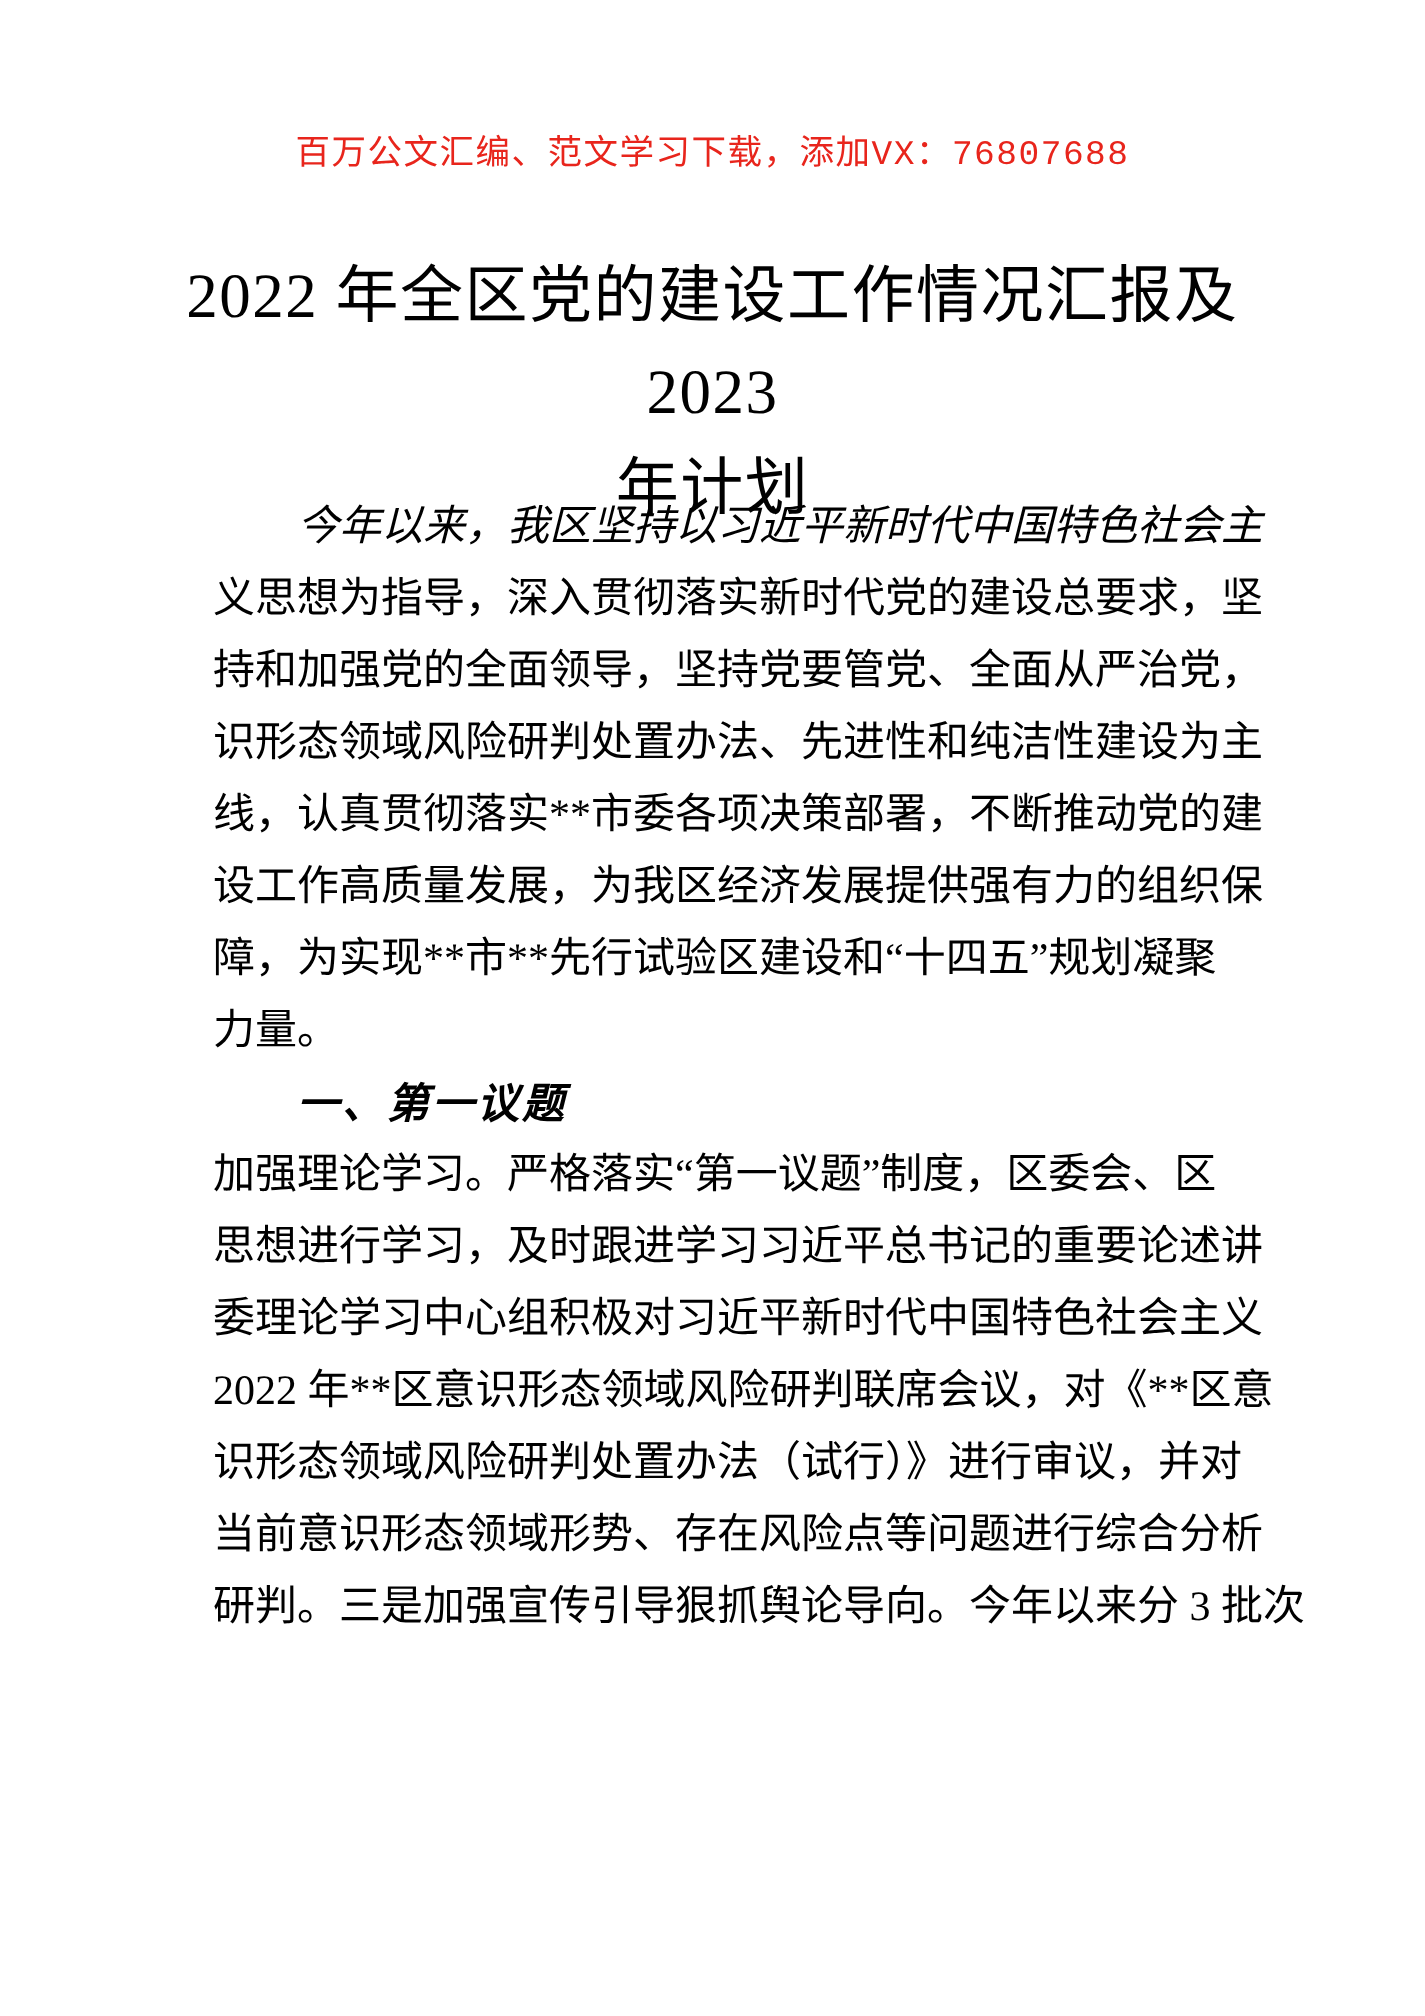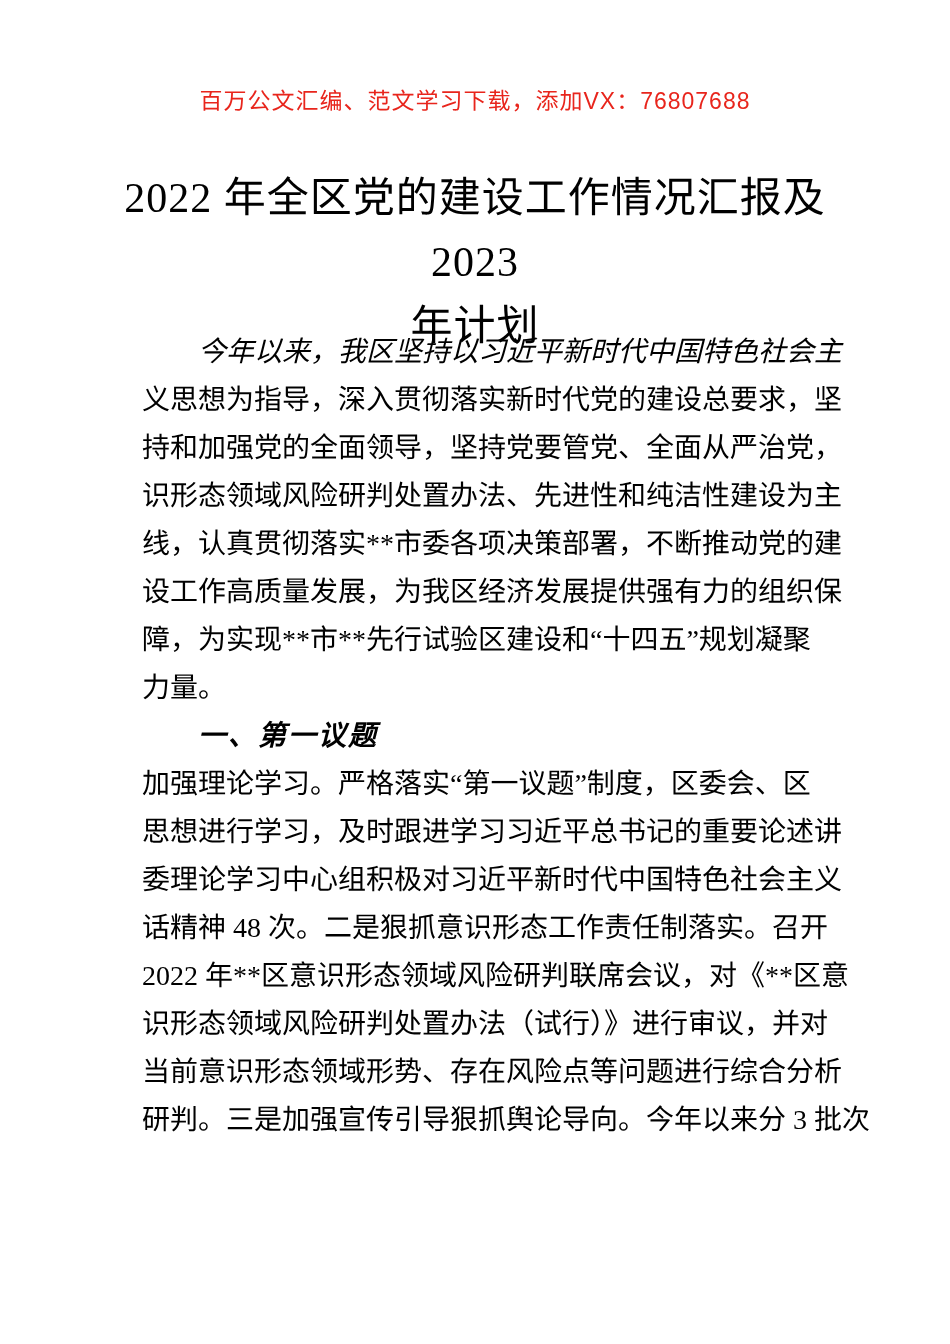--- a/index.html
+++ b/index.html
@@ -13,21 +13,21 @@
     color: #000000;
   }
   .promo {
     position: absolute;
     top: 82px;
     left: 0;
     width: 100%;
     text-align: center;
     font-size: 23px;
     letter-spacing: 1px;
-    font-family: Liberation Sans, sans-serif;
+    font-family: Liberation Mono, monospace;
   }
   .title {
     position: absolute;
     top: 166px;
     left: 75px;
     width: 800px;
     text-align: center;
     font-size: 42px;
     line-height: 64px;
     font-weight: 400;
@@ -74,20 +74,19 @@
     <div class="ln">持和加强党的全面领导，坚持党要管党、全面从严治党，</div>
     <div class="ln">识形态领域风险研判处置办法、先进性和纯洁性建设为主</div>
     <div class="ln">线，认真贯彻落实**市委各项决策部署，不断推动党的建</div>
     <div class="ln">设工作高质量发展，为我区经济发展提供强有力的组织保</div>
     <div class="ln">障，为实现**市**先行试验区建设和“十四五”规划凝聚</div>
     <div class="ln endpara">力量。</div>
     <div class="ln indent heading endpara">一、第一议题</div>
     <div class="ln">加强理论学习。严格落实“第一议题”制度，区委会、区</div>
     <div class="ln">思想进行学习，及时跟进学习习近平总书记的重要论述讲</div>
     <div class="ln">委理论学习中心组积极对习近平新时代中国特色社会主义</div>
-    <div class="ln">话精神 48 次。二是狠抓意识形态工作责任制落实。召开</div>
     <div class="ln">2022 年**区意识形态领域风险研判联席会议，对《**区意</div>
     <div class="ln">识形态领域风险研判处置办法（试行）》进行审议，并对</div>
     <div class="ln">当前意识形态领域形势、存在风险点等问题进行综合分析</div>
     <div class="ln">研判。三是加强宣传引导狠抓舆论导向。今年以来分 3 批次</div>
   </div>
 
 </div>
 
 </body></html>

